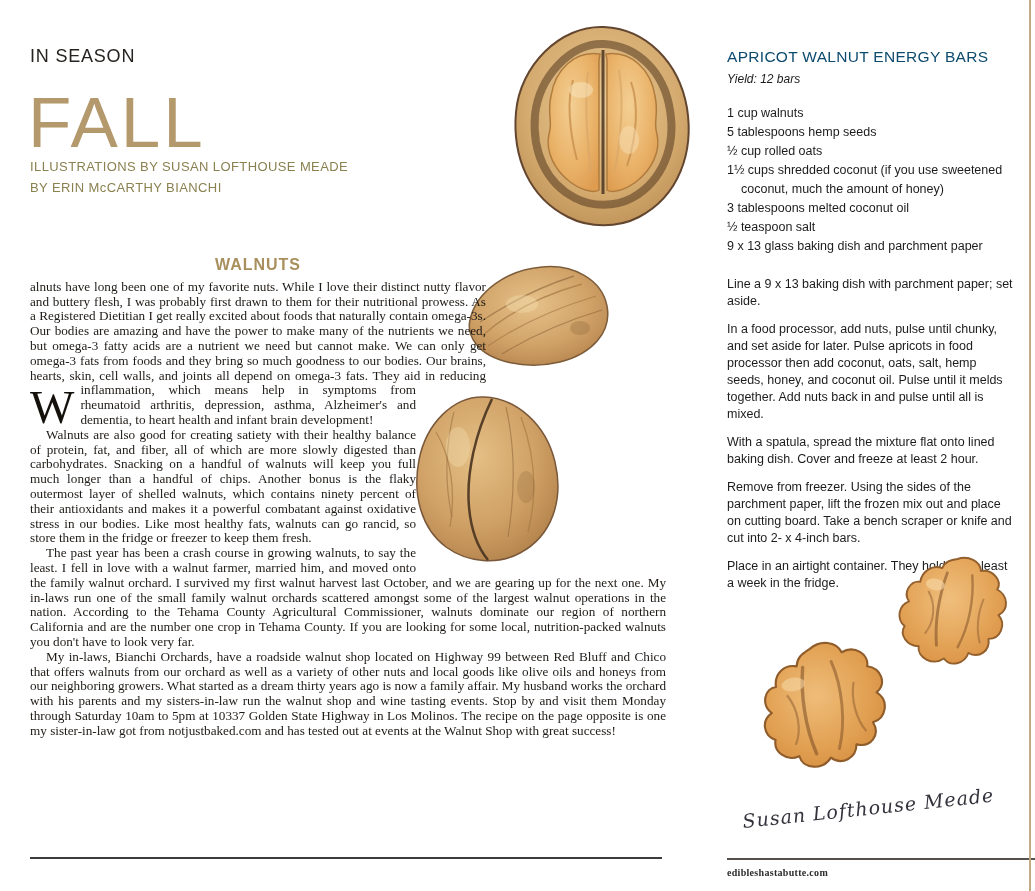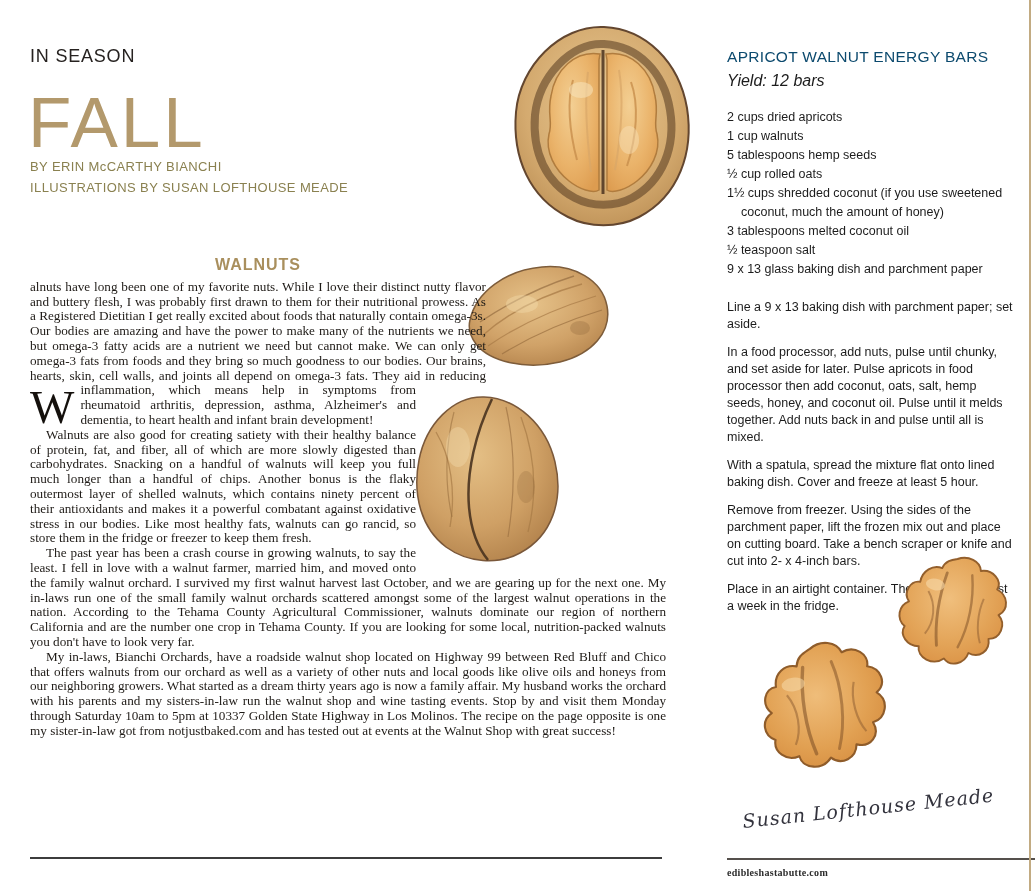--- a/index.html
+++ b/index.html
@@ -46,21 +46,21 @@
   .float-2 { width:250px; height:182px; clear:right; }
   .float-1 svg { display:block; margin-left:-24px; }
   .float-2 svg { display:block; margin-left:-10px; margin-top:4px; }
   .walnut-top { position:absolute; left:503px; top:20px; }
   
   .recipe {
     position:absolute; left:727px; top:48px; width:288px;
     font-family:"Liberation Sans", sans-serif; font-size:12.5px; color:#1c1c1c;
   }
   .recipe-title { font-size:15.5px; letter-spacing:.3px; font-weight:400; color:#0c4a6e; }
-  .recipe-yield { font-style:italic; font-size:16px; margin-top:6px; }
+  .recipe-yield { font-style:italic; font-size:12px; margin-top:6px; }
   .ingredients { margin-top:18px; }
   .ingredients div { padding-left:14px; text-indent:-14px; line-height:19px; }
   .steps { margin-top:20px; }
   .steps p { line-height:17px; margin-bottom:11px; }
   
   .kernel-small { position:absolute; left:880px; top:546px; }
   .kernel-large { position:absolute; left:736px; top:636px; }
   .signature {
     position:absolute; left:742px; top:798px; width:230px;
     font-family:"DejaVu Serif", serif; font-style:italic; font-size:19px;
@@ -85,22 +85,22 @@
   .page-edge { position:absolute; left:1029px; top:0; width:2px; height:891px; background:#c2ab82; }
 </style>
 </head>
 <body>
 
 <div class="sheet">
 
   <div class="kicker">IN SEASON</div>
   <div class="title">FALL</div>
   <div class="bylines">
+    <div>ILLUSTRATIONS BY SUSAN LOFTHOUSE MEADE</div>
     <div>BY ERIN McCARTHY BIANCHI</div>
-    <div>ILLUSTRATIONS BY SUSAN LOFTHOUSE MEADE</div>
   </div>
 
   <svg class="walnut-top" width="200" height="218" viewBox="0 0 200 218">
     <defs>
       <radialGradient id="gShell" cx="50%" cy="40%" r="68%">
         <stop offset="0%" stop-color="#e9cb96"></stop>
           <stop offset="65%" stop-color="#d4aa6f"></stop>
           <stop offset="100%" stop-color="#b98c52"></stop>
       </radialGradient>
       <radialGradient id="gKern" cx="45%" cy="38%" r="72%">
@@ -167,33 +167,32 @@
     </p>
     <p class="indent">Walnuts are also good for creating satiety with their healthy balance of protein, fat, and fiber, all of which are more slowly digested than carbohydrates. Snacking on a handful of walnuts will keep you full much longer than a handful of chips. Another bonus is the flaky outermost layer of shelled walnuts, which contains ninety percent of their antioxidants and makes it a powerful combatant against oxidative stress in our bodies. Like most healthy fats, walnuts can go rancid, so store them in the fridge or freezer to keep them fresh.</p>
     <p class="indent">The past year has been a crash course in growing walnuts, to say the least. I fell in love with a walnut farmer, married him, and moved onto the family walnut orchard. I survived my first walnut harvest last October, and we are gearing up for the next one. My in-laws run one of the small family walnut orchards scattered amongst some of the largest walnut operations in the nation. According to the Tehama County Agricultural Commissioner, walnuts dominate our region of northern California and are the number one crop in Tehama County. If you are looking for some local, nutrition-packed walnuts you don't have to look very far.</p>
     <p class="indent">My in-laws, Bianchi Orchards, have a roadside walnut shop located on Highway 99 between Red Bluff and Chico that offers walnuts from our orchard as well as a variety of other nuts and local goods like olive oils and honeys from our neighboring growers. What started as a dream thirty years ago is now a family affair. My husband works the orchard with his parents and my sisters-in-law run the walnut shop and wine tasting events. Stop by and visit them Monday through Saturday 10am to 5pm at 10337 Golden State Highway in Los Molinos. The recipe on the page opposite is one my sister-in-law got from notjustbaked.com and has tested out at events at the Walnut Shop with great success!</p>
   </div>
 
   <div class="recipe">
     <div class="recipe-title">APRICOT WALNUT ENERGY BARS</div>
     <div class="recipe-yield">Yield: 12 bars</div>
     <div class="ingredients">
-        <div>2 cups dried apricots</div>
         <div>1 cup walnuts</div>
         <div>5 tablespoons hemp seeds</div>
         <div>½ cup rolled oats</div>
         <div>1½ cups shredded coconut (if you use sweetened coconut, much the amount of honey)</div>
         <div>3 tablespoons melted coconut oil</div>
         <div>½ teaspoon salt</div>
         <div>9 x 13 glass baking dish and parchment paper</div>
       </div>
     <div class="steps">
         <p>Line a 9 x 13 baking dish with parchment paper; set aside.</p>
         <p>In a food processor, add nuts, pulse until chunky, and set aside for later. Pulse apricots in food processor then add coconut, oats, salt, hemp seeds, honey, and coconut oil. Pulse until it melds together. Add nuts back in and pulse until all is mixed.</p>
-        <p>With a spatula, spread the mixture flat onto lined baking dish. Cover and freeze at least 5 hour.</p>
+        <p>With a spatula, spread the mixture flat onto lined baking dish. Cover and freeze at least 2 hour.</p>
         <p>Remove from freezer. Using the sides of the parchment paper, lift the frozen mix out and place on cutting board. Take a bench scraper or knife and cut into 2- x 4-inch bars.</p>
         <p>Place in an airtight container. They hold for at least a week in the fridge.</p>
       </div>
   </div>
 
   <svg class="kernel-small" width="135" height="140" viewBox="0 0 140 140">
     <defs>
       <radialGradient id="kg1" cx="45%" cy="40%" r="70%">
         <stop offset="0%" stop-color="#f0bf7d"></stop>
           <stop offset="60%" stop-color="#e3a458"></stop>

